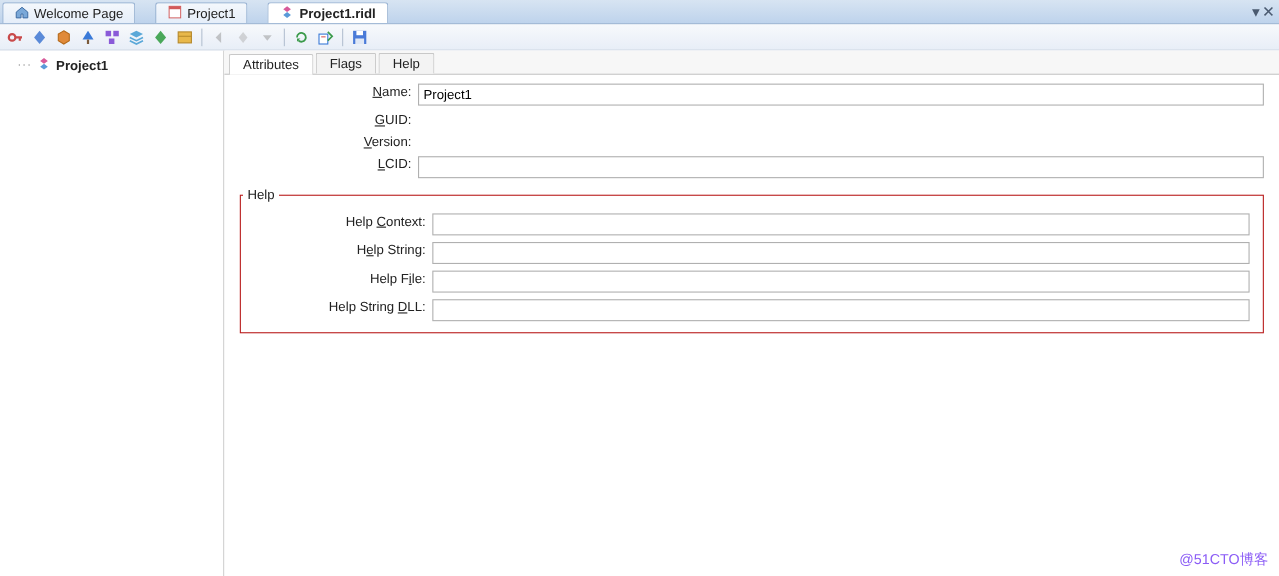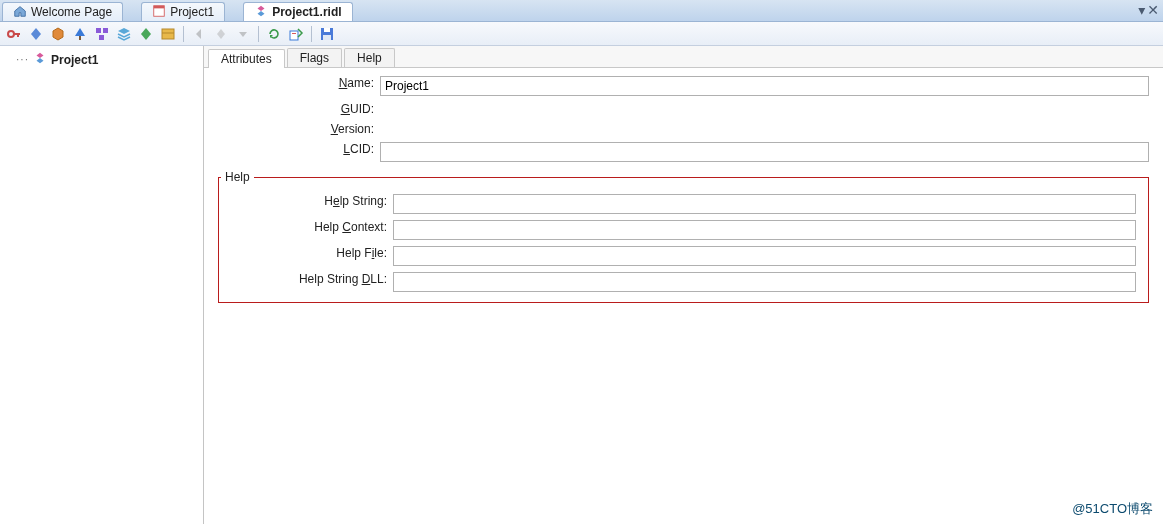--- a/index.html
+++ b/index.html
@@ -163,21 +163,21 @@
   fieldset.help legend {
     padding: 0 4px;
     font-size: 12px;
   }
   fieldset.help .frow label { width: 172px; }
 
   .watermark {
     position: absolute;
     right: 10px; bottom: 6px;
     font-size: 13px;
-    color: #0c4a6e;
+    color: #8b5cf6;
   }
 </style>
 </head>
 <body>
 
 <div class="tabstrip">
   <div class="etab">
     <span>
       <svg viewBox="0 0 16 16">
           <path d="M2 8l6-5 6 5v6H9V10H7v4H2z" fill="#7aa8d8" stroke="#3c6aa0" stroke-width="1"></path>
@@ -334,25 +334,25 @@
       </div>
       <div class="frow">
         <label><u>L</u>CID:</label>
         <input type="text" value="" style="">
       </div>
 
       <fieldset class="help">
         <legend>Help</legend>
 
         <div class="frow">
-          <label>H<u>e</u>lp String:</label>
+          <label>Help <u>C</u>ontext:</label>
           <input type="text" value="" style="">
         </div>
         <div class="frow">
-          <label>Help <u>C</u>ontext:</label>
+          <label>H<u>e</u>lp String:</label>
           <input type="text" value="" style="">
         </div>
         <div class="frow">
           <label>Help F<u>i</u>le:</label>
           <input type="text" value="" style="">
         </div>
         <div class="frow">
           <label>Help String <u>D</u>LL:</label>
           <input type="text" value="" style="">
         </div>

